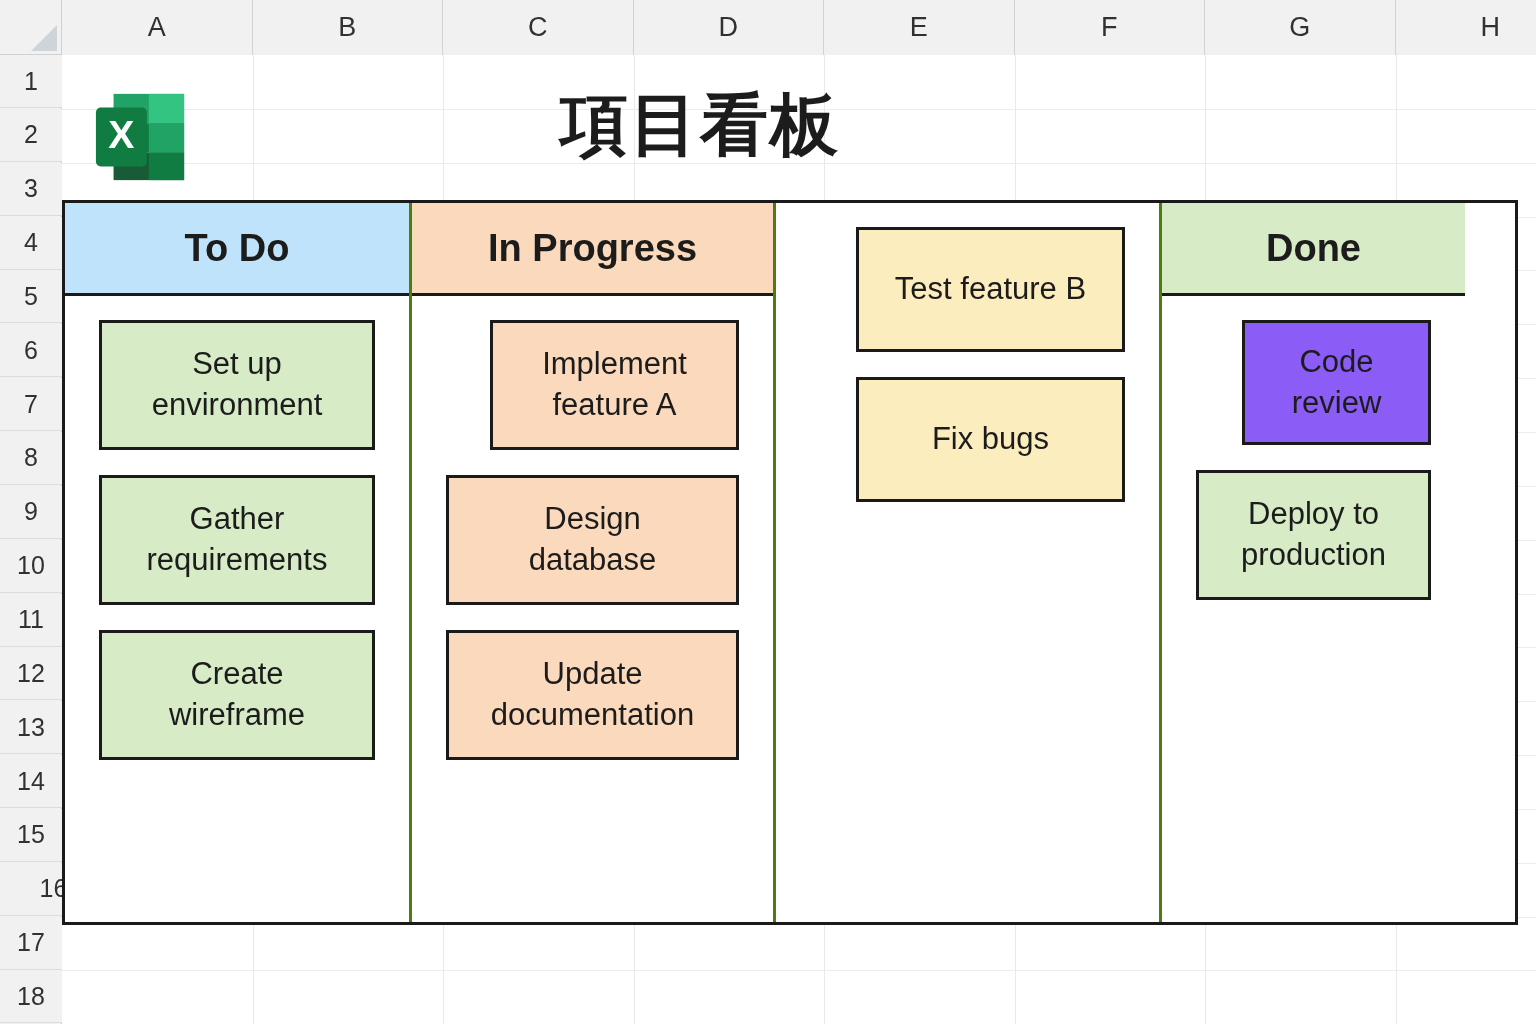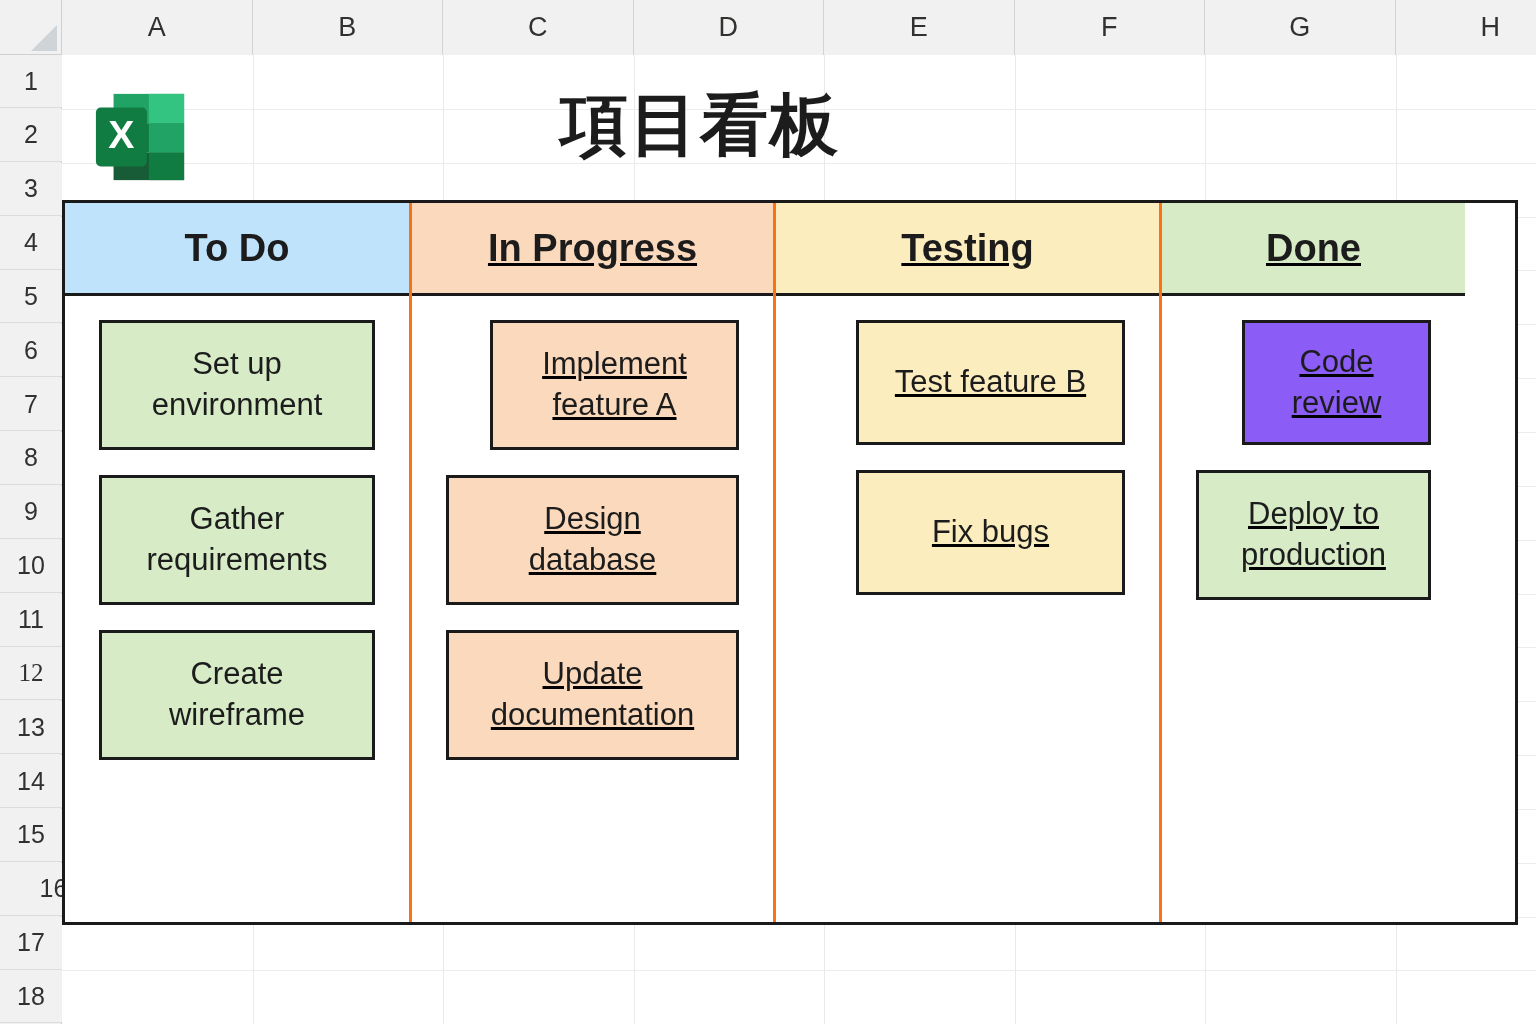--- a/index.html
+++ b/index.html
@@ -56,21 +56,21 @@
   }
 
   
   .board{
     position:absolute;left:62px;top:200px;width:1456px;height:725px;
     border:3px solid #1a1a1a;box-sizing:border-box;background:#ffffff;
   }
   .kcol{
     position:absolute;top:0;height:719px;box-sizing:border-box;
   }
-  .kcol + .kcol{border-left:3px solid #f97316;text-decoration:underline;}
+  .kcol + .kcol{border-left:3px solid #4d7c0f;}
   .kcol-head{
     position:relative;height:93px;box-sizing:border-box;
     border-bottom:3px solid #1a1a1a;
     display:flex;align-items:center;justify-content:center;
     font-size:38px;font-weight:bold;color:#1c1c1c;
   }
   .kcol-body{position:relative;padding:24px 34px 0 34px;box-sizing:border-box;}
   .kcard{
     box-sizing:border-box;border:3px solid #1a1a1a;
     display:flex;align-items:center;justify-content:center;text-align:center;
@@ -135,21 +135,21 @@
       <div class="row-head" style="top: 108.85px;">2</div>
       <div class="row-head" style="top: 162.7px;">3</div>
       <div class="row-head" style="top: 216.55px;">4</div>
       <div class="row-head" style="top: 270.4px;">5</div>
       <div class="row-head" style="top: 324.25px;">6</div>
       <div class="row-head" style="top: 378.1px;">7</div>
       <div class="row-head" style="top: 431.95px;">8</div>
       <div class="row-head" style="top: 485.8px;">9</div>
       <div class="row-head" style="top: 539.65px;">10</div>
       <div class="row-head" style="top: 593.5px;">11</div>
-      <div class="row-head" style="top: 647.35px; font-family: Liberation Serif, serif;">12</div>
+      <div class="row-head" style="top: 647.35px;">12</div>
       <div class="row-head" style="top: 701.2px;">13</div>
       <div class="row-head" style="top: 755.05px;">14</div>
       <div class="row-head" style="top: 808.9px;">15</div>
       <div class="row-head" style="top: 862.75px; padding-left: 45px;">16</div>
       <div class="row-head" style="top: 916.6px;">17</div>
       <div class="row-head" style="top: 970.45px;">18</div>
     </div>
 
   <div class="xl-icon">
     <svg viewBox="0 0 100 100" width="98" height="98" aria-hidden="true">
@@ -184,21 +184,20 @@
           <div class="kcol-body">
             <div class="kcard two-line" style="background: rgb(251, 217, 188); margin-left: 44px;">Implement
 feature A</div>
             <div class="kcard two-line" style="background: rgb(251, 217, 188);">Design
 database</div>
             <div class="kcard two-line" style="background: rgb(251, 217, 188);">Update
 documentation</div>
           </div>
         </div>
         <div class="kcol" style="left: 708px; width: 386px;">
-          <div class="kcol-head" style="background: rgb(252, 237, 190);">Testing</div>
           <div class="kcol-body">
             <div class="kcard one-line" style="background: rgb(252, 237, 190);">Test feature B</div>
             <div class="kcard one-line" style="background: rgb(252, 237, 190);">Fix bugs</div>
           </div>
         </div>
         <div class="kcol" style="left: 1094px; width: 306px;">
           <div class="kcol-head" style="background: rgb(214, 235, 198);">Done</div>
           <div class="kcol-body">
             <div class="kcard one-line" style="background: #8b5cf6;">Code review</div>
             <div class="kcard two-line" style="background: rgb(214, 235, 198);">Deploy to

